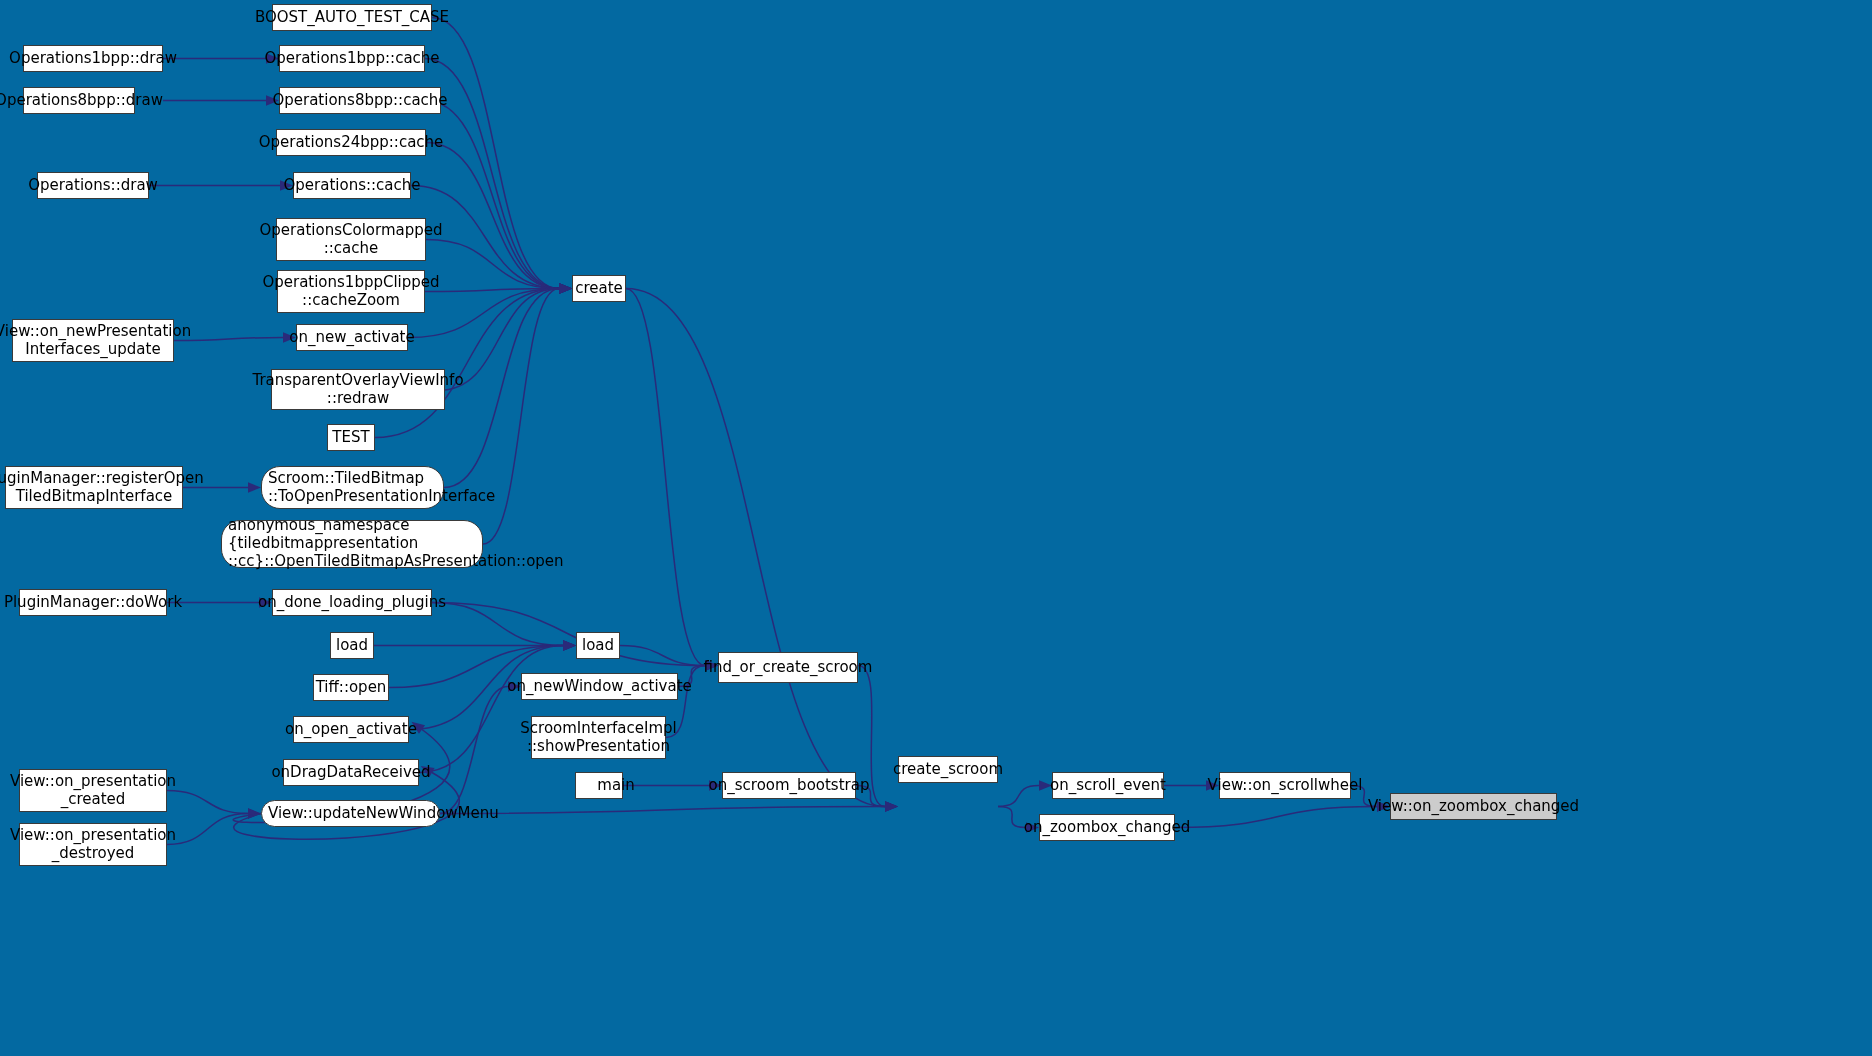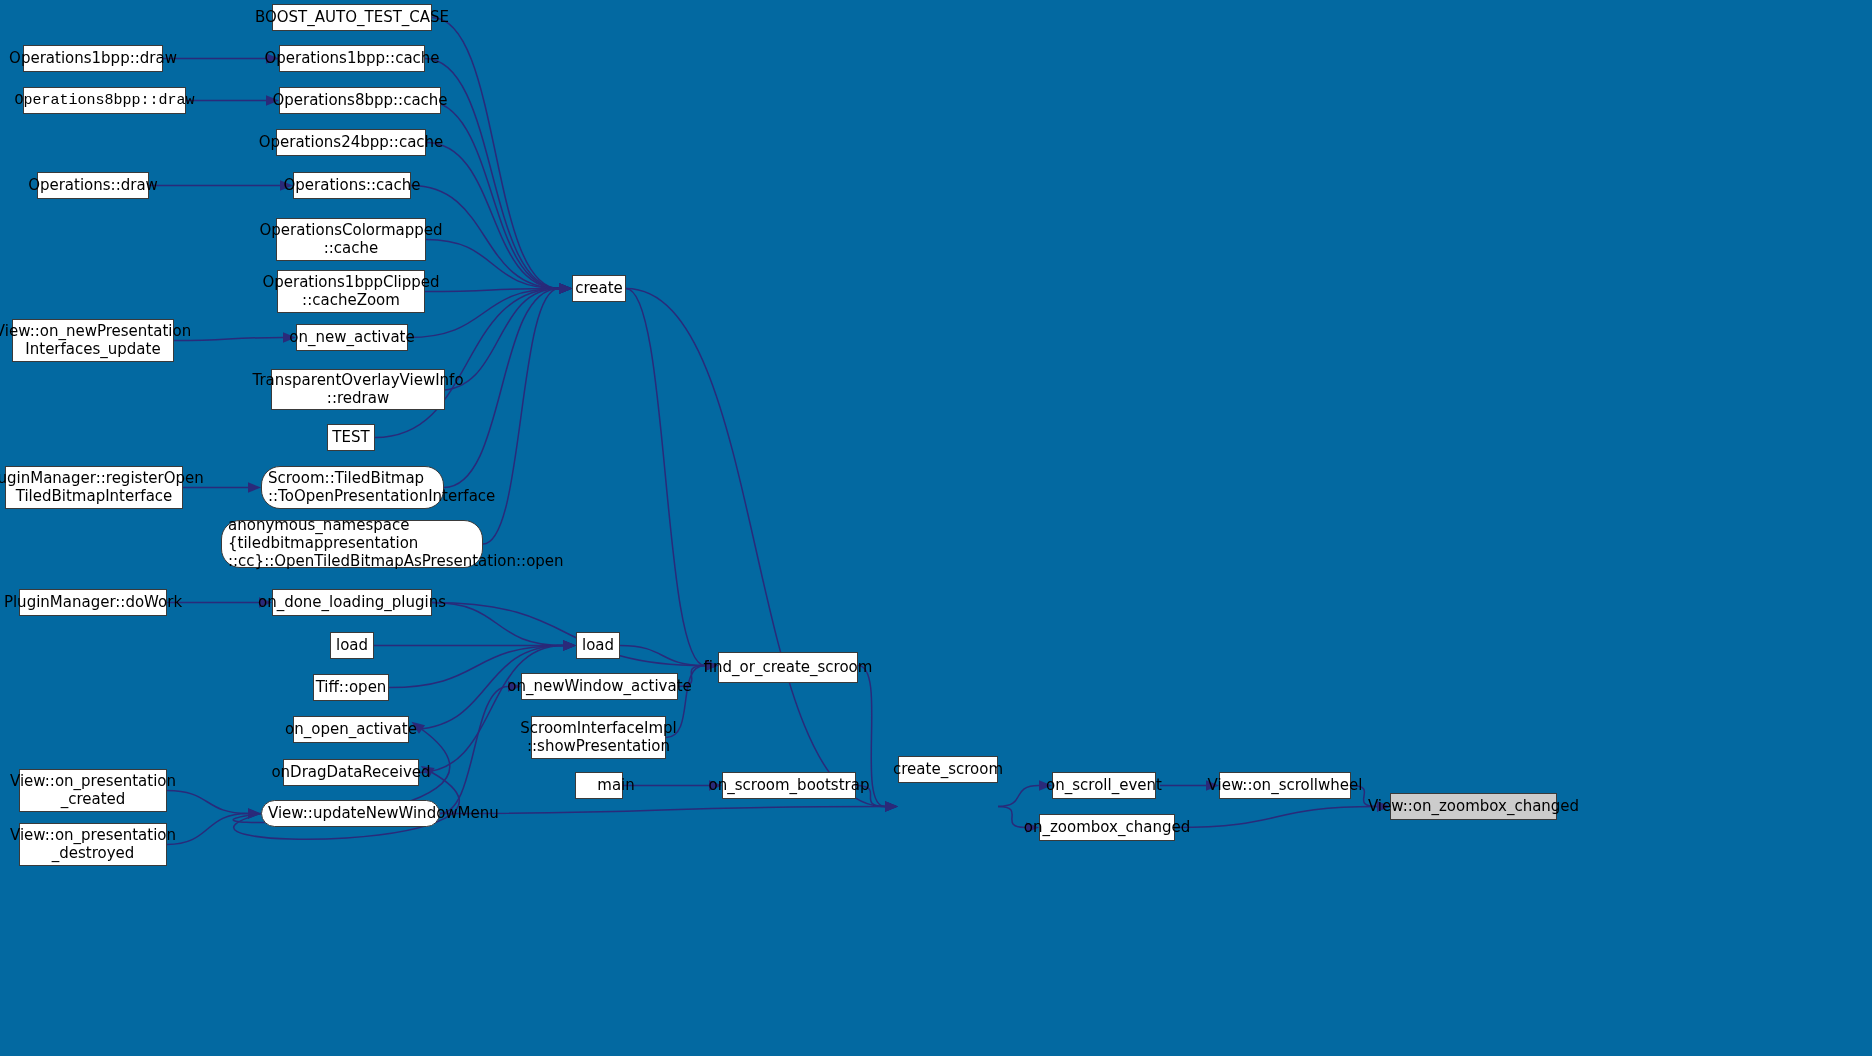--- a/index.html
+++ b/index.html
@@ -107,21 +107,21 @@
     </svg>
 <div class="node" style="left: 272px; top: 4px; width: 160px; height: 27px;">
       <span>BOOST_AUTO_TEST_CASE</span>
     </div>
     <div class="node" style="left: 23px; top: 45px; width: 140px; height: 27px; text-align: center;">
       <span>Operations1bpp::draw</span>
     </div>
     <div class="node" style="left: 279px; top: 45px; width: 146px; height: 27px;">
       <span>Operations1bpp::cache</span>
     </div>
-    <div class="node" style="left: 23px; top: 87px; width: 163px; height: 27px; font-family: Liberation Mono, monospace;">
+    <div class="node" style="left: 23px; top: 87px; width: 112px; height: 27px;">
       <span>Operations8bpp::draw</span>
     </div>
     <div class="node" style="left: 279px; top: 87px; width: 162px; height: 27px;">
       <span>Operations8bpp::cache</span>
     </div>
     <div class="node" style="left: 276px; top: 129px; width: 150px; height: 27px;">
       <span>Operations24bpp::cache</span>
     </div>
     <div class="node" style="left: 37px; top: 172px; width: 112px; height: 27px;">
       <span>Operations::draw</span>
@@ -201,21 +201,21 @@
     <div class="node" style="left: 19px; top: 769px; width: 148px; height: 43px;">
       <span>View::on_presentation
 _created</span>
     </div>
     <div class="node" style="left: 575px; top: 772px; width: 46px; height: 27px; padding-left: 40px;">
       <span>main</span>
     </div>
     <div class="node" style="left: 722px; top: 772px; width: 134px; height: 27px;">
       <span>on_scroom_bootstrap</span>
     </div>
-    <div class="node" style="left: 1052px; top: 772px; width: 104px; height: 27px;">
+    <div class="node" style="left: 1052px; top: 772px; width: 112px; height: 27px;">
       <span>on_scroll_event</span>
     </div>
     <div class="node" style="left: 1219px; top: 772px; width: 132px; height: 27px;">
       <span>View::on_scrollwheel</span>
     </div>
     <div class="node left" style="left: 261px; top: 800px; width: 179px; height: 27px;">
       <span>View::updateNewWindowMenu</span>
     </div>
     <div class="node" style="left: 898px; top: 756px; width: 100px; height: 27px;">
       <span>create_scroom</span>

